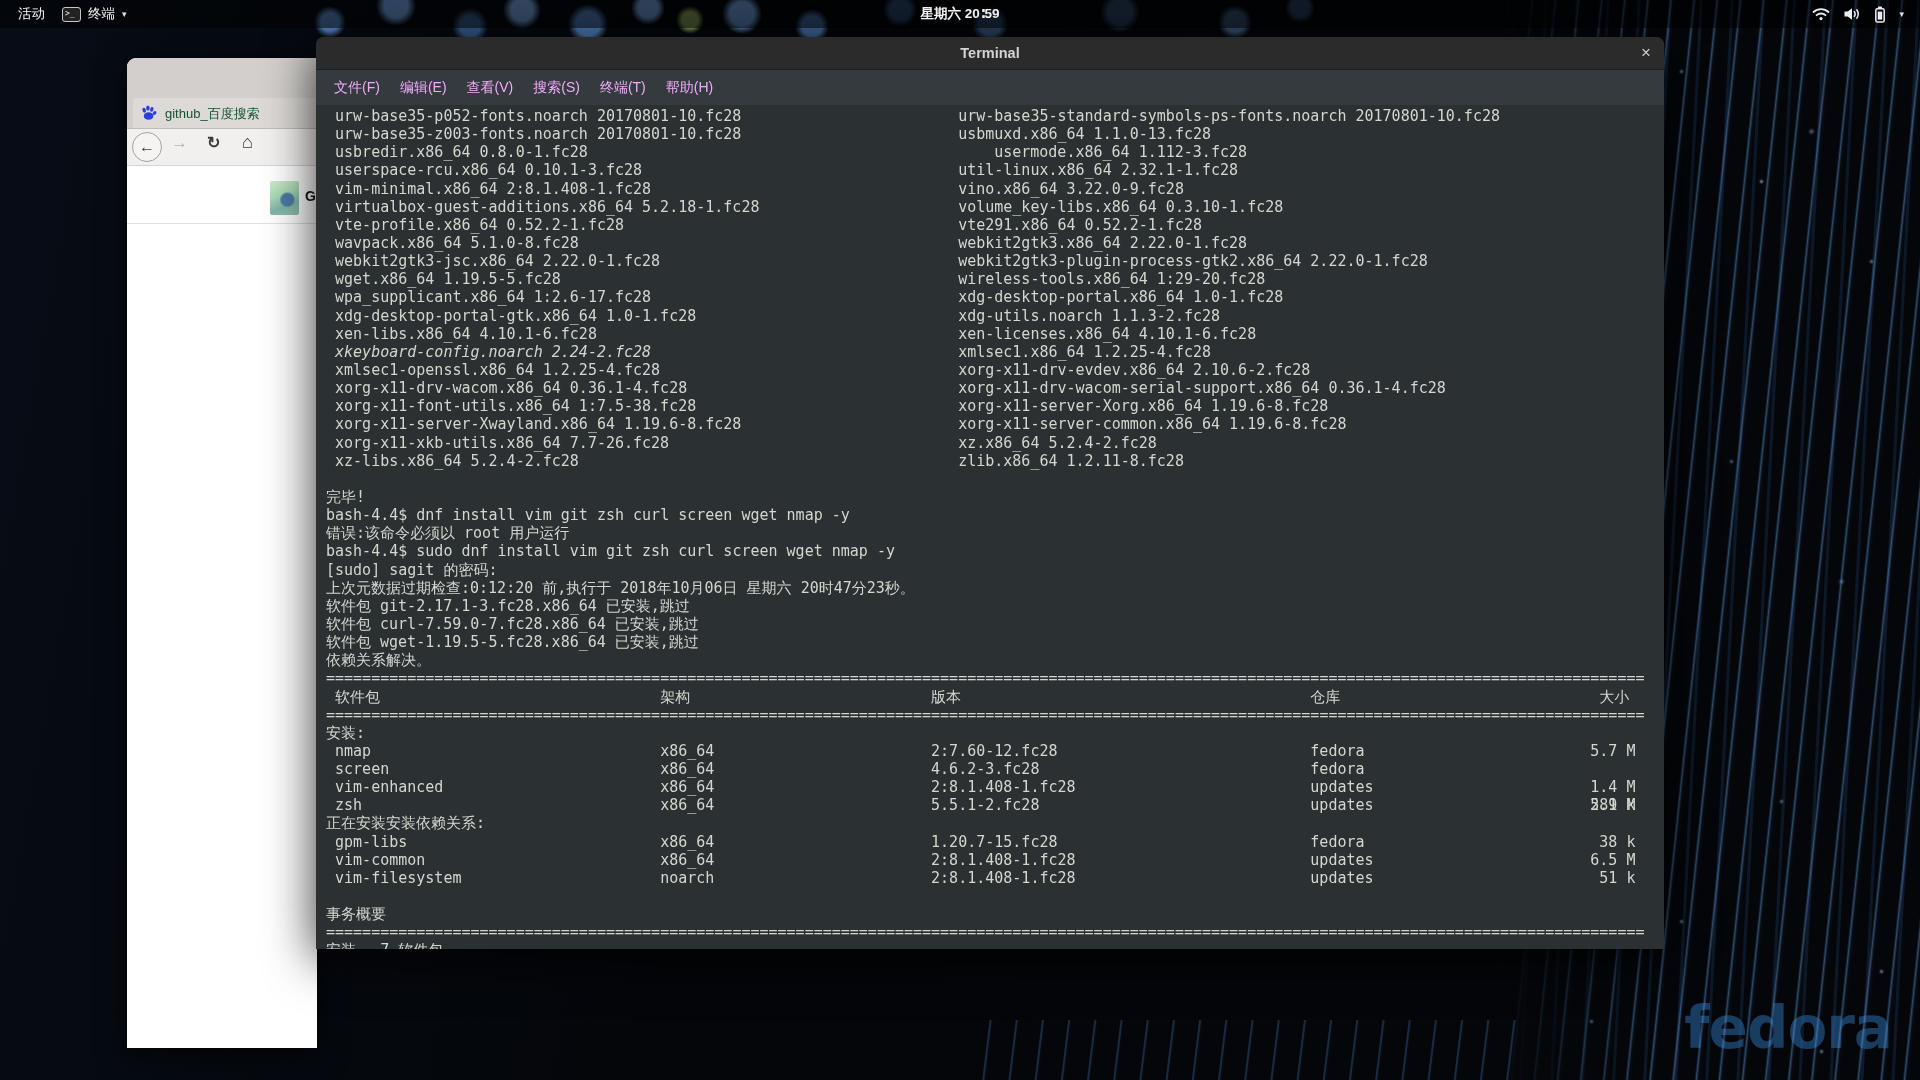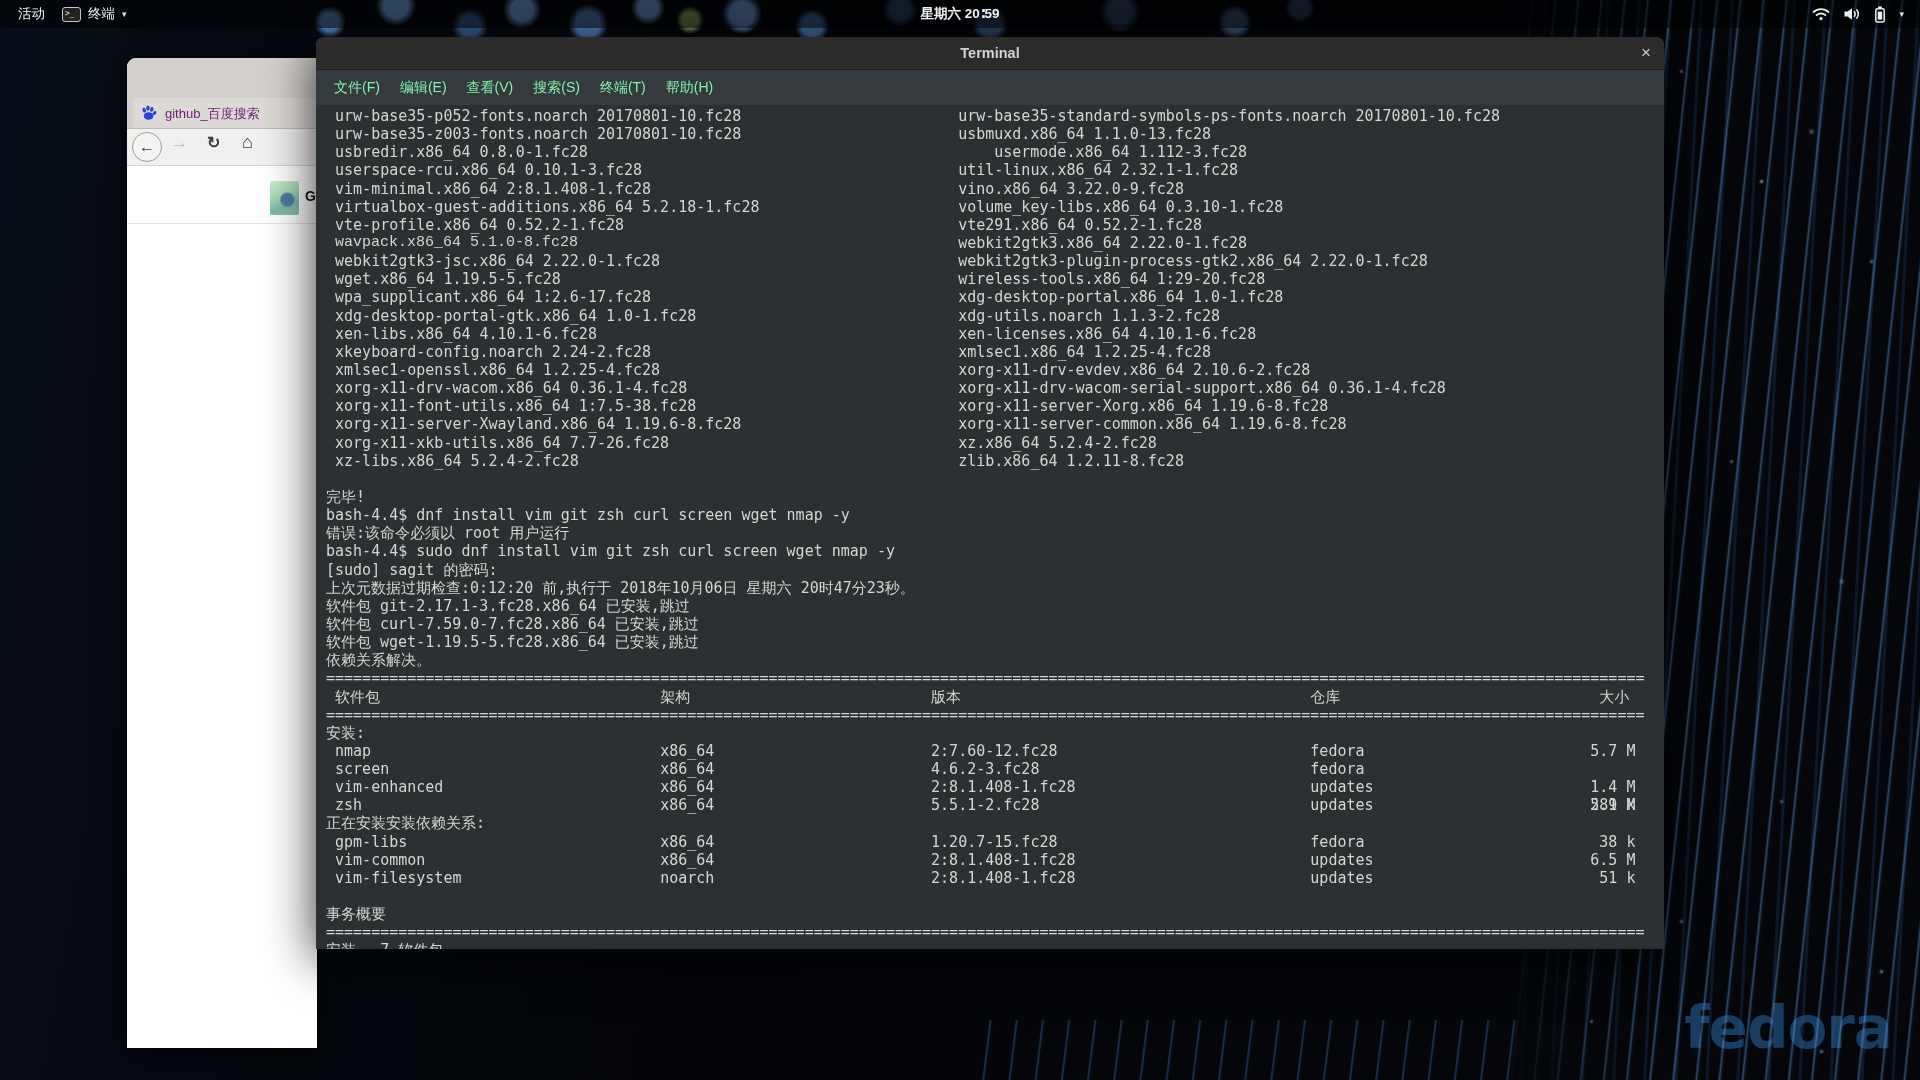--- a/index.html
+++ b/index.html
@@ -70,21 +70,21 @@
   .appmenu .caret, .sysmenu .caret{font-size:9px;color:#e0e0e0;}
   .clock{position:absolute;left:0;right:0;top:0;text-align:center;line-height:28px;font-weight:bold;}
   .sysmenu{position:absolute;right:16px;top:0;height:28px;display:flex;align-items:center;gap:13px;}
 
   
   .browser{position:absolute;left:127px;top:58px;width:190px;height:990px;z-index:5;
     border-radius:9px 0 0 0;box-shadow:0 6px 30px rgba(0,0,0,.7);overflow:hidden;background:#fff;}
   .b-tabstrip{position:absolute;left:0;top:0;width:100%;height:70px;background:#d2cfcc;border-bottom:1px solid #bfbcb9;}
   .b-tab{position:absolute;left:6px;top:40px;width:184px;height:30px;background:#dcd9d6;border-radius:4px 4px 0 0;}
   .b-favicon{position:absolute;left:8px;top:7px;width:16px;height:16px;}
-  .b-tabtitle{position:absolute;left:32px;top:7px;font-size:13px;color:#701a75;white-space:nowrap;}
+  .b-tabtitle{position:absolute;left:32px;top:7px;font-size:13px;color:#14532d;white-space:nowrap;}
   .b-toolbar{position:absolute;left:0;top:71px;width:100%;height:36px;background:#f2f0ee;border-bottom:1px solid #d6d3d0;}
   .b-back{position:absolute;left:5px;top:3px;width:28px;height:28px;border:1.5px solid #a2a09d;border-radius:50%;
     text-align:center;line-height:27px;font-size:16px;color:#3c3b3a;background:#f6f4f2;}
   .b-fwd{position:absolute;left:44px;top:4px;font-size:17px;color:#b9b6b2;}
   .b-reload{position:absolute;left:80px;top:4px;font-size:16px;color:#3c3b3a;font-weight:bold;}
   .b-home{position:absolute;left:115px;top:3px;font-size:18px;color:#3c3b3a;}
   .b-content{position:absolute;left:0;top:108px;width:100%;bottom:0;background:#ffffff;}
   .b-thumb{position:absolute;left:143px;top:15px;width:29px;height:34px;border-radius:2px;
     background:
       radial-gradient(circle at 60% 55%, #4d7ba6 0 6px, rgba(77,123,166,0) 8px),
@@ -95,21 +95,21 @@
 
   
   .terminal{position:absolute;left:316px;top:37px;width:1348px;height:912px;z-index:6;
     border-radius:8px 8px 0 0;box-shadow:0 10px 50px rgba(0,0,0,.8);overflow:hidden;background:#2b3133;}
   .t-titlebar{position:absolute;left:0;top:0;width:100%;height:32px;background:#2b2b2b;border-bottom:1px solid #1e1e1e;}
   .t-title{position:absolute;left:0;right:0;top:0;text-align:center;line-height:32px;
     color:#d4d4d4;font-weight:bold;font-size:14.5px;}
   .t-close{position:absolute;right:13px;top:0;line-height:32px;color:#cfcfcf;font-size:17px;}
   .t-menubar{position:absolute;left:0;top:33px;width:100%;height:35px;background:#343a3d;
     display:flex;align-items:center;padding-left:8px;box-sizing:border-box;}
-  .menu-item{color:#86efac;font-size:14px;padding:0 10px;line-height:35px;}
+  .menu-item{color:#f0abfc;font-size:14px;padding:0 10px;line-height:35px;}
   .t-screen{position:absolute;left:0;top:68px;width:100%;bottom:0;background:#2b3133;
     font-family:"DejaVu Sans Mono",monospace;font-size:15px;color:#d3d7cf;
     padding:2px 0 0 10px;box-sizing:border-box;overflow:hidden;}
   .tline{position:relative;height:18.15px;}
   .tline span{position:absolute;top:0;white-space:pre;}
   .t-scrollthumb{position:absolute;right:3px;top:963px;width:10px;height:41px;
     background:#9c9fa0;border-radius:5px;}
 </style>
 </head>
 <body>
@@ -211,21 +211,21 @@
       </div>
       <div class="tline">
         <span style="left: 1ch;">virtualbox-guest-additions.x86_64 5.2.18-1.fc28</span>
         <span style="left: 70ch;">volume_key-libs.x86_64 0.3.10-1.fc28</span>
       </div>
       <div class="tline">
         <span style="left: 1ch;">vte-profile.x86_64 0.52.2-1.fc28</span>
         <span style="left: 70ch;">vte291.x86_64 0.52.2-1.fc28</span>
       </div>
       <div class="tline">
-        <span style="left: 1ch; font-family: Liberation Mono, monospace;">wavpack.x86_64 5.1.0-8.fc28</span>
+        <span style="left: 1ch;">wavpack.x86_64 5.1.0-8.fc28</span>
         <span style="left: 70ch;">webkit2gtk3.x86_64 2.22.0-1.fc28</span>
       </div>
       <div class="tline">
         <span style="left: 1ch;">webkit2gtk3-jsc.x86_64 2.22.0-1.fc28</span>
         <span style="left: 70ch;">webkit2gtk3-plugin-process-gtk2.x86_64 2.22.0-1.fc28</span>
       </div>
       <div class="tline">
         <span style="left: 1ch;">wget.x86_64 1.19.5-5.fc28</span>
         <span style="left: 70ch;">wireless-tools.x86_64 1:29-20.fc28</span>
       </div>
@@ -235,21 +235,21 @@
       </div>
       <div class="tline">
         <span style="left: 1ch;">xdg-desktop-portal-gtk.x86_64 1.0-1.fc28</span>
         <span style="left: 70ch;">xdg-utils.noarch 1.1.3-2.fc28</span>
       </div>
       <div class="tline">
         <span style="left: 1ch;">xen-libs.x86_64 4.10.1-6.fc28</span>
         <span style="left: 70ch;">xen-licenses.x86_64 4.10.1-6.fc28</span>
       </div>
       <div class="tline">
-        <span style="left: 1ch;">xkeyboard-config.noarch 2.24-2.fc28</span>
+        <span style="left: 1ch; font-style: italic;">xkeyboard-config.noarch 2.24-2.fc28</span>
         <span style="left: 70ch;">xmlsec1.x86_64 1.2.25-4.fc28</span>
       </div>
       <div class="tline">
         <span style="left: 1ch;">xmlsec1-openssl.x86_64 1.2.25-4.fc28</span>
         <span style="left: 70ch;">xorg-x11-drv-evdev.x86_64 2.10.6-2.fc28</span>
       </div>
       <div class="tline">
         <span style="left: 1ch;">xorg-x11-drv-wacom.x86_64 0.36.1-4.fc28</span>
         <span style="left: 70ch;">xorg-x11-drv-wacom-serial-support.x86_64 0.36.1-4.fc28</span>
       </div>

